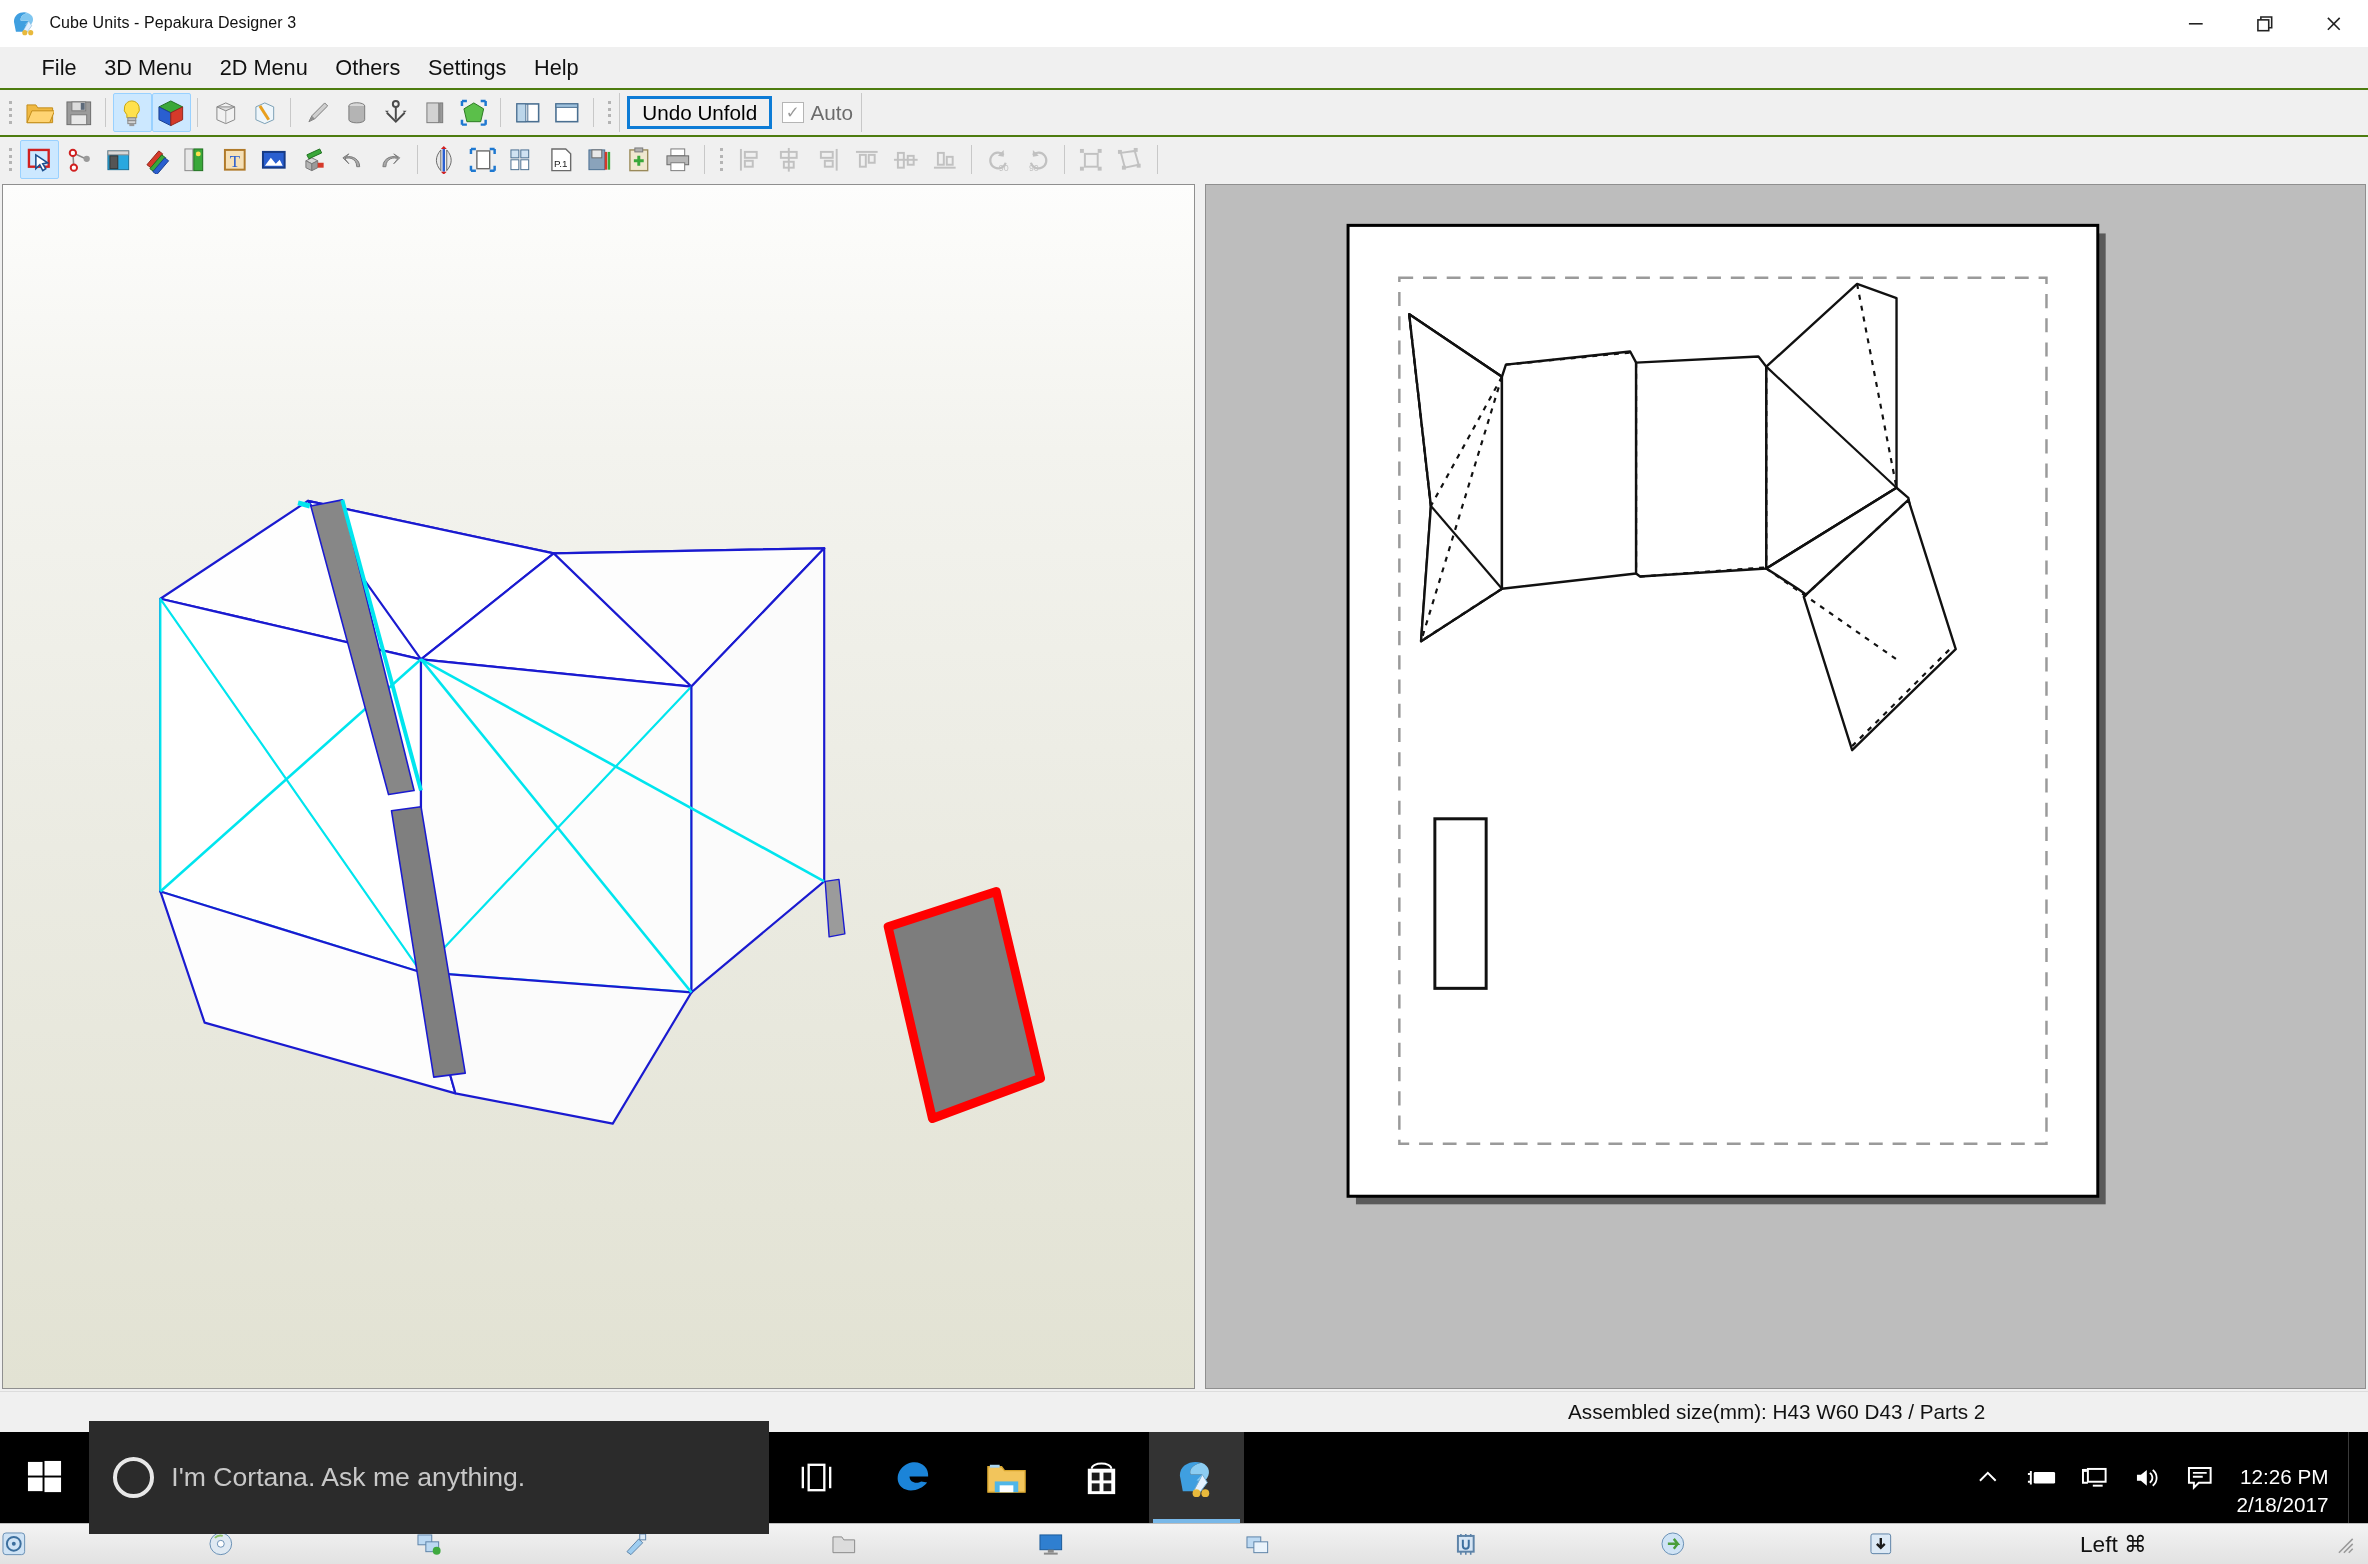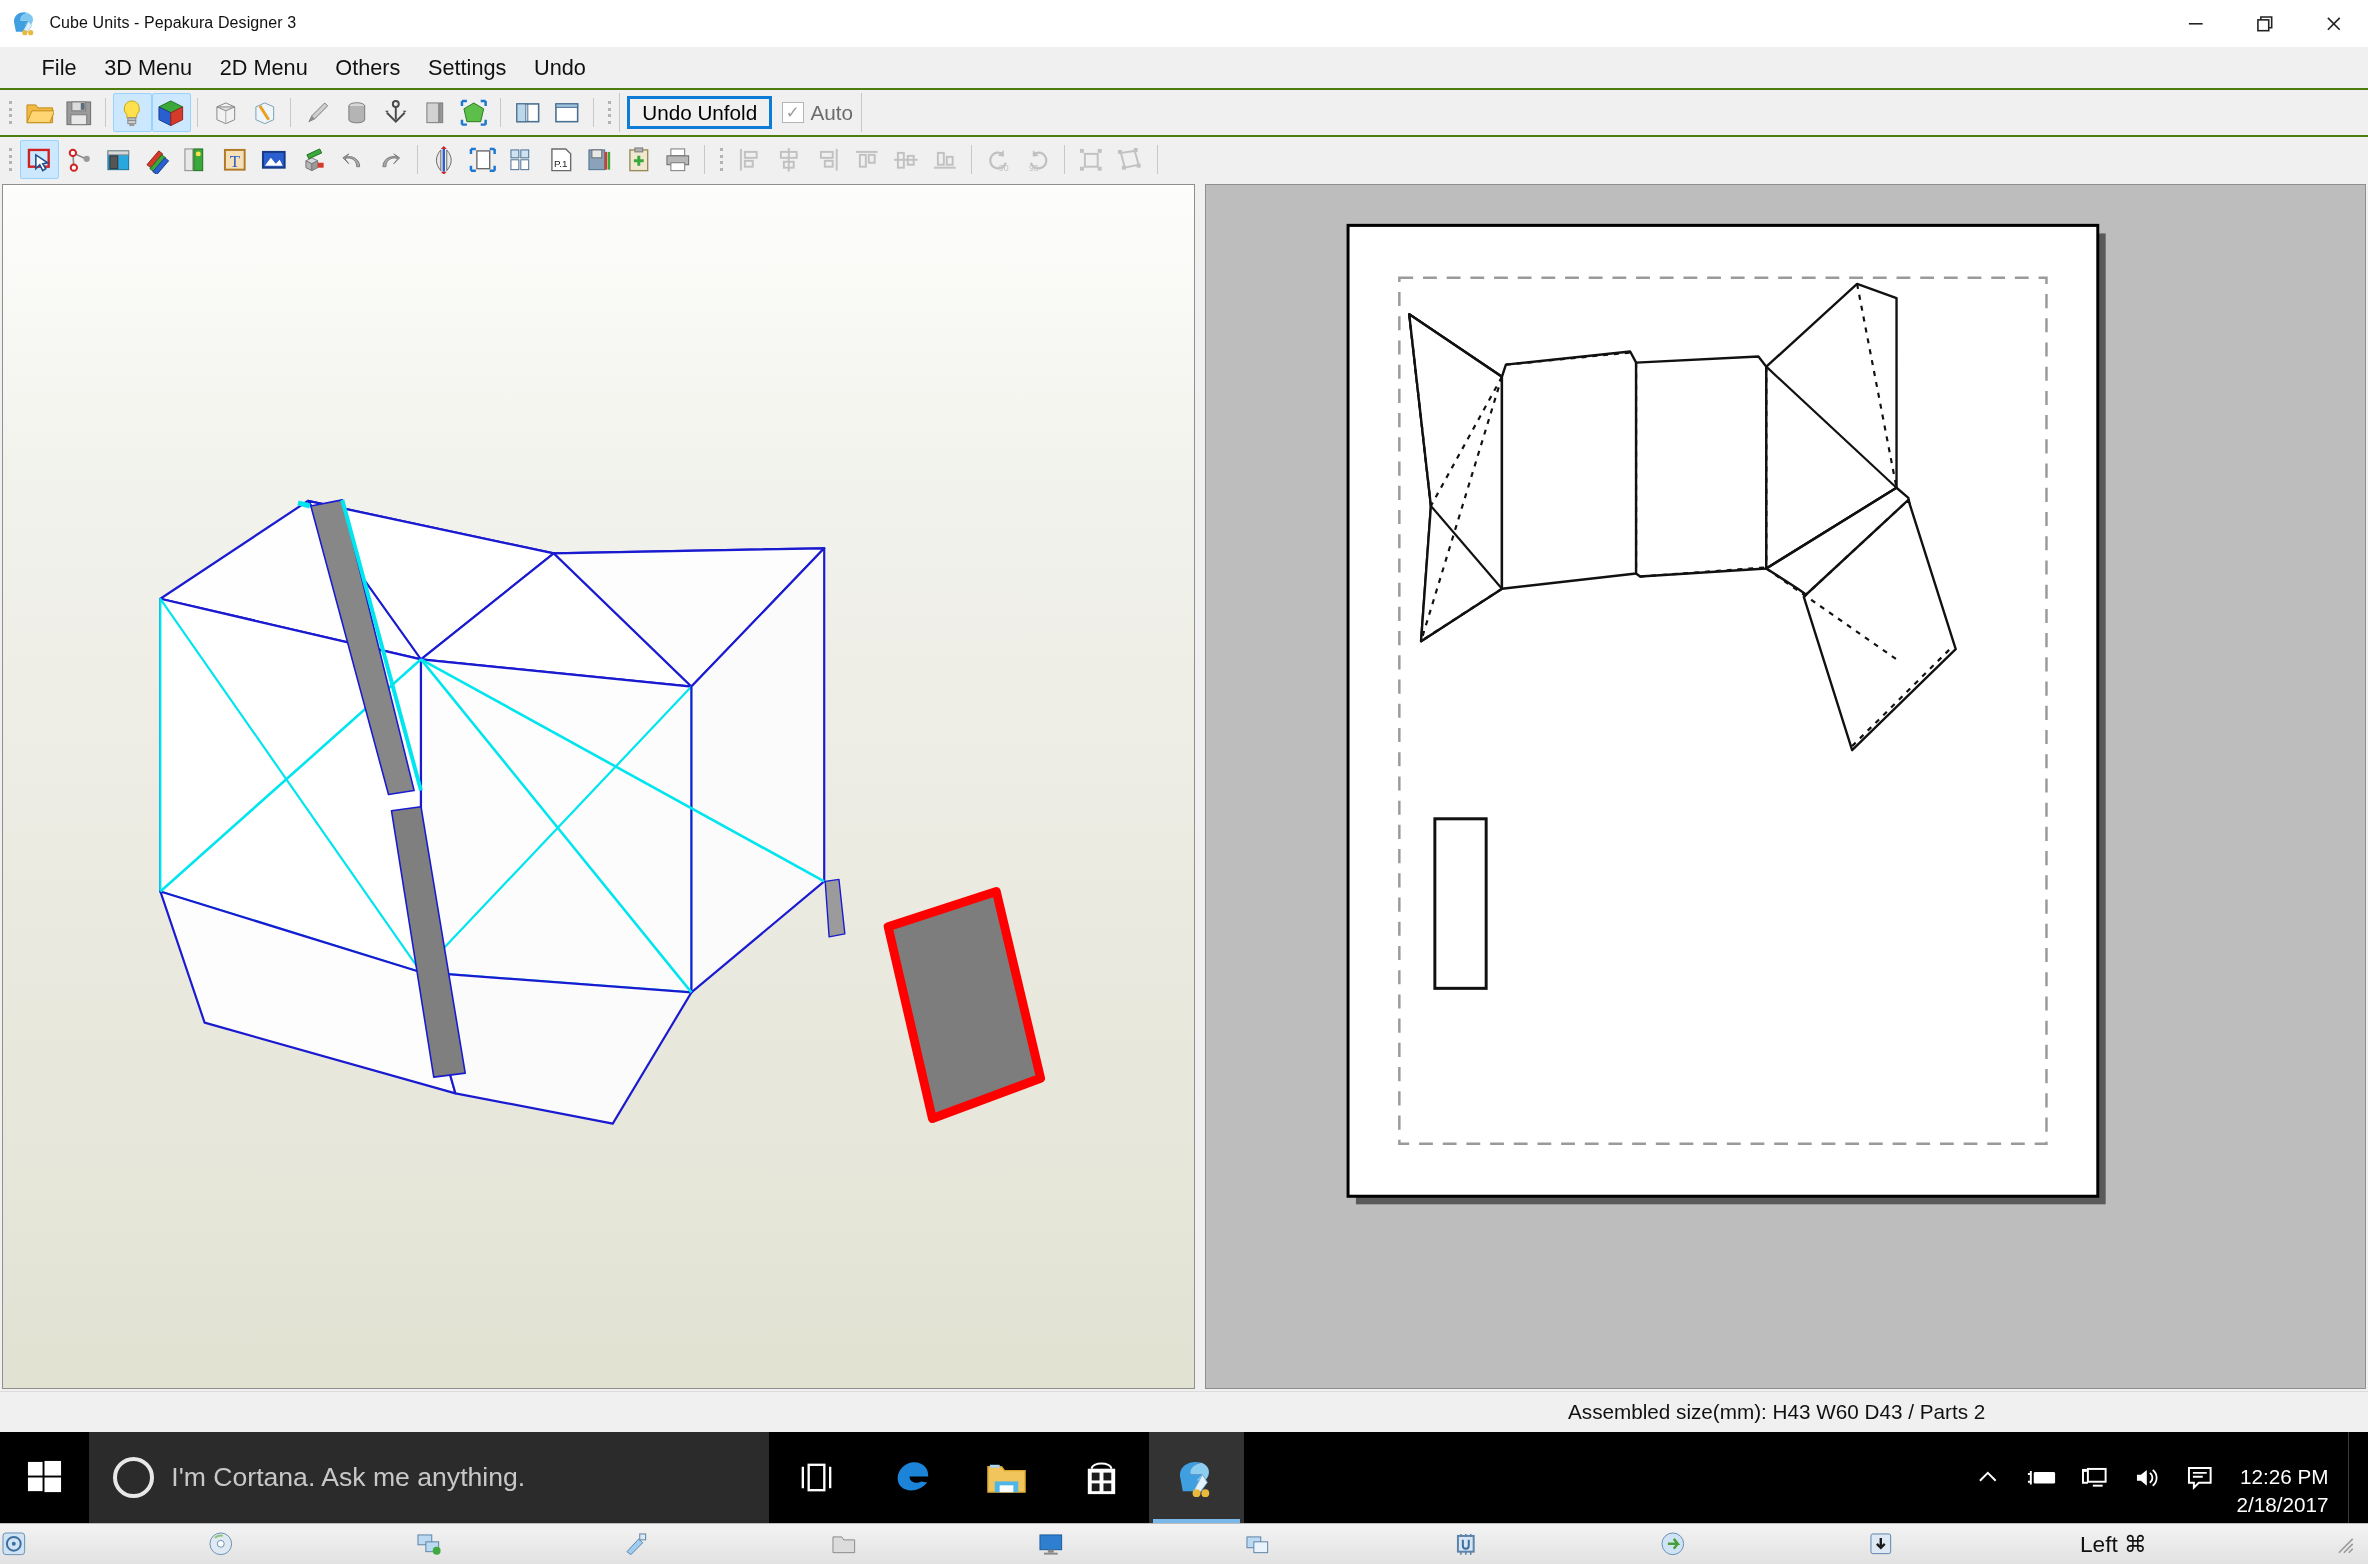--- a/index.html
+++ b/index.html
@@ -74,21 +74,21 @@
   
   #statusbar { height:41px; background:#f0f0f0; border-top:1px solid #dcdcdc;
     display:flex; align-items:center; position:relative; flex:0 0 41px; }
   #status-left { font-size:20.7px; color:#111; padding-left:5.9px; }
   #status-right { position:absolute; left:1568px; font-size:20.7px; color:#111;text-align:center; }
 
   
   #taskbar { position:absolute; left:0; right:0; bottom:0; height:91px;
     background:#000; display:flex; align-items:center; }
   #start-btn { width:89px; height:91px; display:flex; align-items:center; justify-content:center; }
-  #cortana { width:680px; height:91px; background:#2b2b2b; display:flex; align-items:center;
+  #cortana { width:680px; height:113px; background:#2b2b2b; display:flex; align-items:center;
     gap:17.7px; padding-left:23.6px; }
   #cortana .ring { width:41px; height:41px; border-radius:50%; border:4.9px solid #e8e8e8; flex:0 0 41px; }
   #cortana .ctext { font-size:26.6px; color:#c8c8c8; }
   #tb-apps { display:flex; align-items:center; height:91px; }
   .tb-app { width:95px; height:91px; display:flex; align-items:center; justify-content:center;
     position:relative; }
   .tb-app.running { background:#333333; }
   .tb-app.running::after { content:""; position:absolute; left:3.9px; right:3.9px; bottom:0;
     height:3.9px; background:#79b8e8; }
   #tray { position:absolute; right:0; height:91px; display:flex; align-items:center;
@@ -147,21 +147,21 @@
           </div>
         </div>
       </div>
 
       <div id="menubar">
         <div class="menu-item">File</div>
         <div class="menu-item">3D Menu</div>
         <div class="menu-item">2D Menu</div>
         <div class="menu-item">Others</div>
         <div class="menu-item">Settings</div>
-        <div class="menu-item">Undo</div>
+        <div class="menu-item">Help</div>
       </div>
 
       <div class="toolbar">
         <span class="tb-grip">
             <i></i>
             <i></i>
             <i></i>
             <i></i>
           </span>
 

